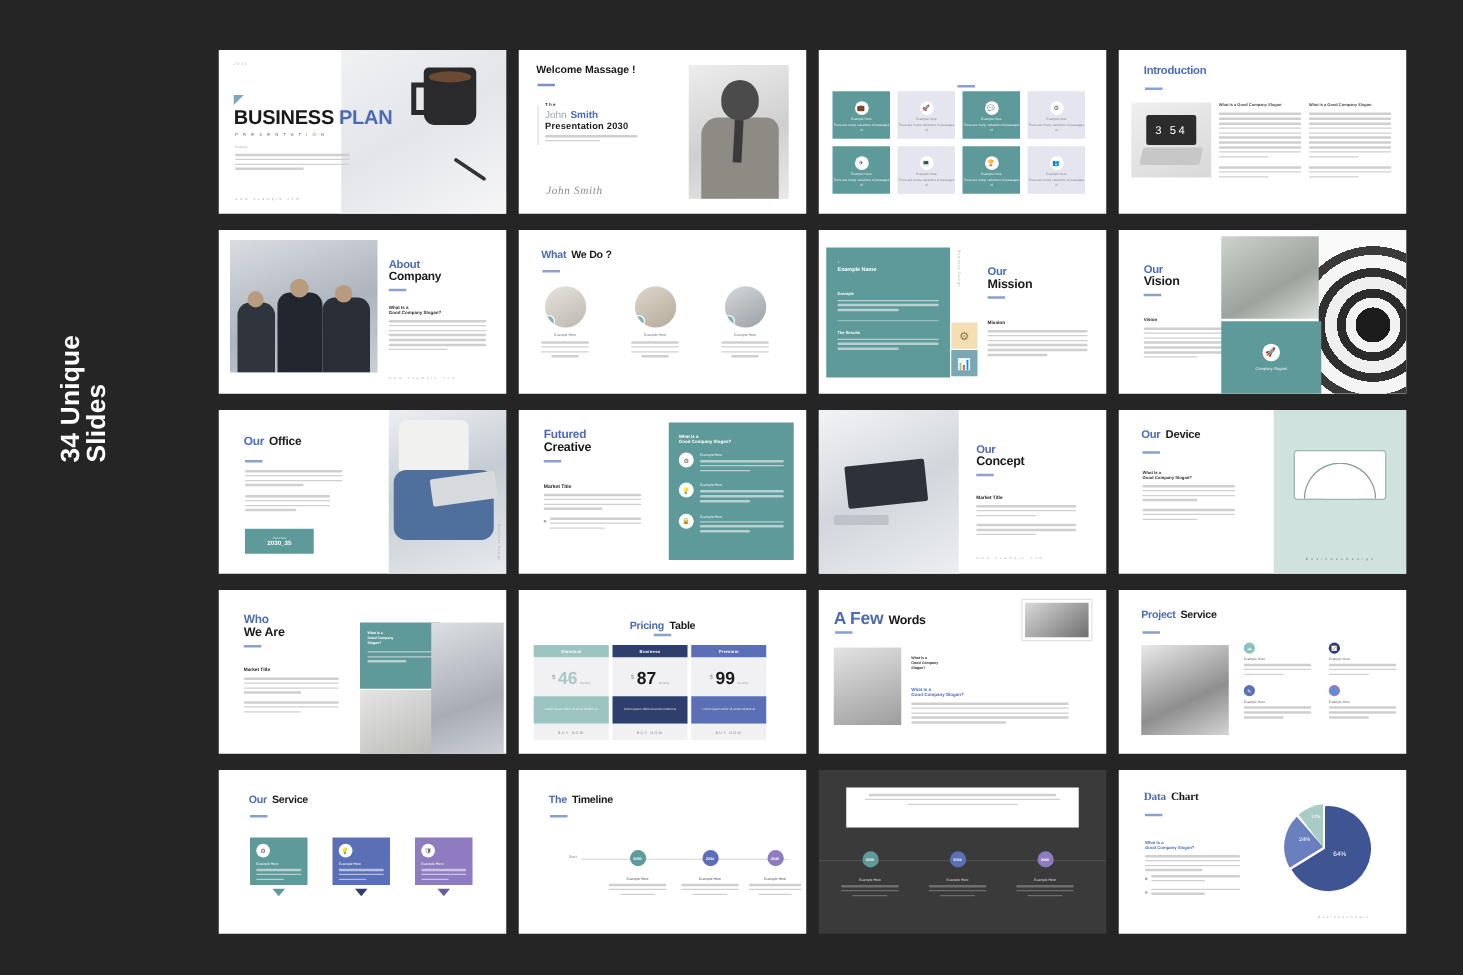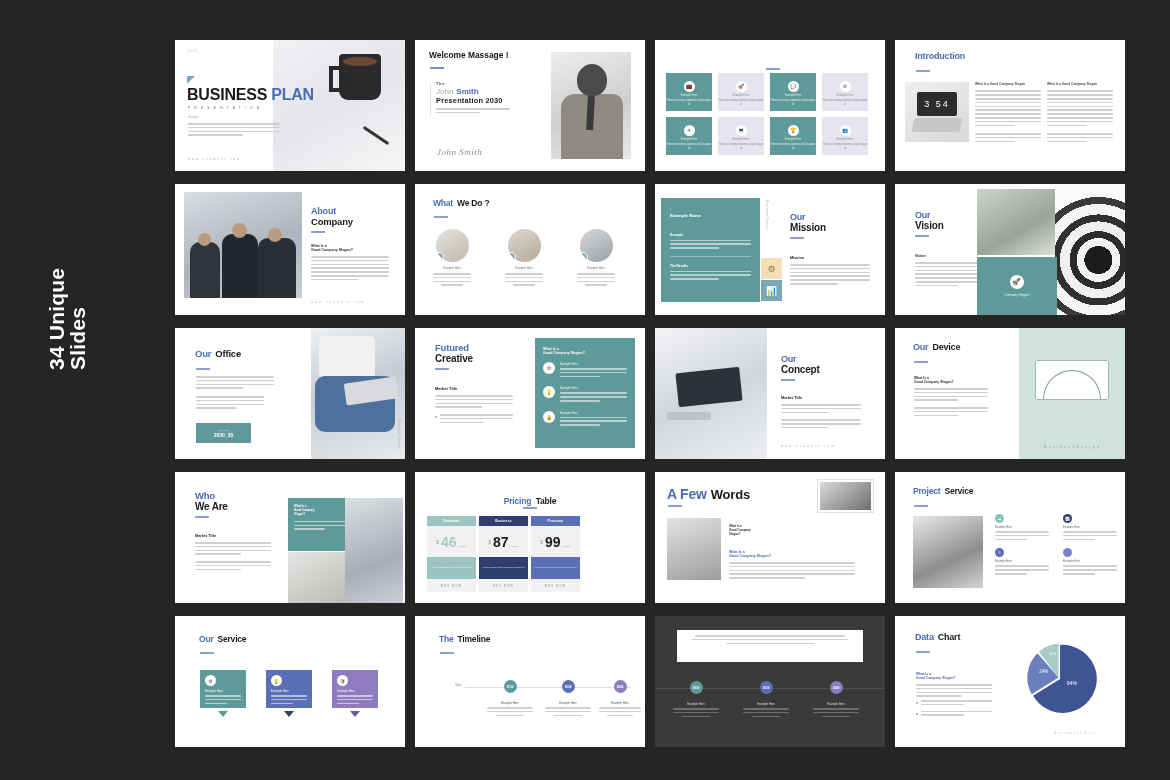--- a/index.html
+++ b/index.html
@@ -142,21 +142,21 @@
      border:1.5px solid #9fb6b3; border-radius:3px; }
   .s12-dial{ position:absolute;left:24px;top:42px;width:58px;height:29px;
      border:1.5px solid #7f9a97;border-bottom:none;border-radius:58px 58px 0 0; }
 
   
   .s13-teal{ width:64px;height:53px;background:#5f9a9a;padding:7px 6px; }
   .s13-img1{ width:64px;height:52px;background:linear-gradient(150deg,#e5e5e3,#b9b9b6); }
   .s13-img2{ width:58px;height:109px;background:linear-gradient(160deg,#dcdfe3,#a8adb5 60%,#cfd3d8); }
 
   
-  .pt-col{ width:49px; }
+  .pt-col{ width:60px; }
   .pt-head{ height:10px;display:flex;align-items:center;justify-content:center;
             font-size:3.4px;color:#fff;letter-spacing:.2px;font-weight:700; }
   .pt-price{ height:31px;background:#f1f1f3;display:flex;align-items:center;
             justify-content:center;gap:2px; }
   .pt-cur{ font-size:5px; color:#9b9b9b; }
   .pt-num{ font-size:14px; font-weight:700; line-height:1; }
   .pt-per{ font-size:2.4px;color:#a2a2a2;text-align:center;margin-top:10px; }
   .pt-desc{ height:22px;display:flex;align-items:center;justify-content:center;padding:3px;
             font-size:2.5px;color:rgba(255,255,255,.8);text-align:center;line-height:1.4; }
   .pt-btn{ height:13px;background:#f1f1f3;display:flex;align-items:center;justify-content:center;
@@ -700,21 +700,21 @@
           <div class="pt-btn">BUY NOW</div>
         </div>
 
 
       </div>
     </div>
 
     <div class="slide">
       <div style="position:absolute;left:12px;top:14px;display:flex;gap:4px;align-items:baseline;">
         <span class="title h-blue" style="font-size:14px;">A Few</span>
-        <span class="title h-dark" style="font-size:13px;">Words</span>
+        <span class="title h-dark" style="font-size:10px;">Words</span>
       </div>
       <div class="rule" style="position:absolute;left:13px;top:30px;"></div>
       <div class="s15-img1" style="position:absolute;left:12px;top:46px;"></div>
       <div class="s15-img2" style="position:absolute;right:12px;top:8px;"></div>
       <div style="position:absolute;left:74px;top:52px;width:46px;">
         <div style="font-size:2.9px;font-weight:700;color:#2e2e2e;line-height:1.45;">What Is a</div>
         <div style="font-size:2.9px;font-weight:700;color:#2e2e2e;line-height:1.45;">Good Company</div>
         <div style="font-size:2.9px;font-weight:700;color:#2e2e2e;line-height:1.45;">Slogan?</div>
       </div>
       <div style="position:absolute;left:74px;top:78px;width:126px;">
@@ -892,21 +892,21 @@
         <div style="font-size:2.8px;color:#ddd;margin-top:8px;">Example Here</div>
         <div class="lines" style="margin-top:2px;">
             <i style="background:#6e6e6e;"></i>
             <i style="background:#6e6e6e;"></i>
             <i class="s" style="margin:0 auto;background:#6e6e6e;"></i>
           </div>
       </div>
     </div>
 
     <div class="slide">
-      <div style="position:absolute;left:20px;top:16px;display:flex;gap:4px;align-items:flex-end;">
+      <div style="position:absolute;left:20px;top:16px;display:flex;gap:4px;align-items:flex-end;font-family:Liberation Serif, serif;">
         <span class="title h-blue" style="font-size:9px;">Data</span>
         <span class="title h-dark" style="font-size:9px;">Chart</span>
       </div>
       <div class="rule" style="position:absolute;left:21px;top:32px;"></div>
       <div style="position:absolute;left:21px;top:56px;width:76px;">
         <div style="font-size:3.4px;font-weight:700;color:#4c6bb5;">What Is a</div>
         <div style="font-size:3.4px;font-weight:700;color:#4c6bb5;">Good Company Slogan?</div>
         <div class="lines" style="margin-top:4px;">
             <i></i>
             <i></i>

